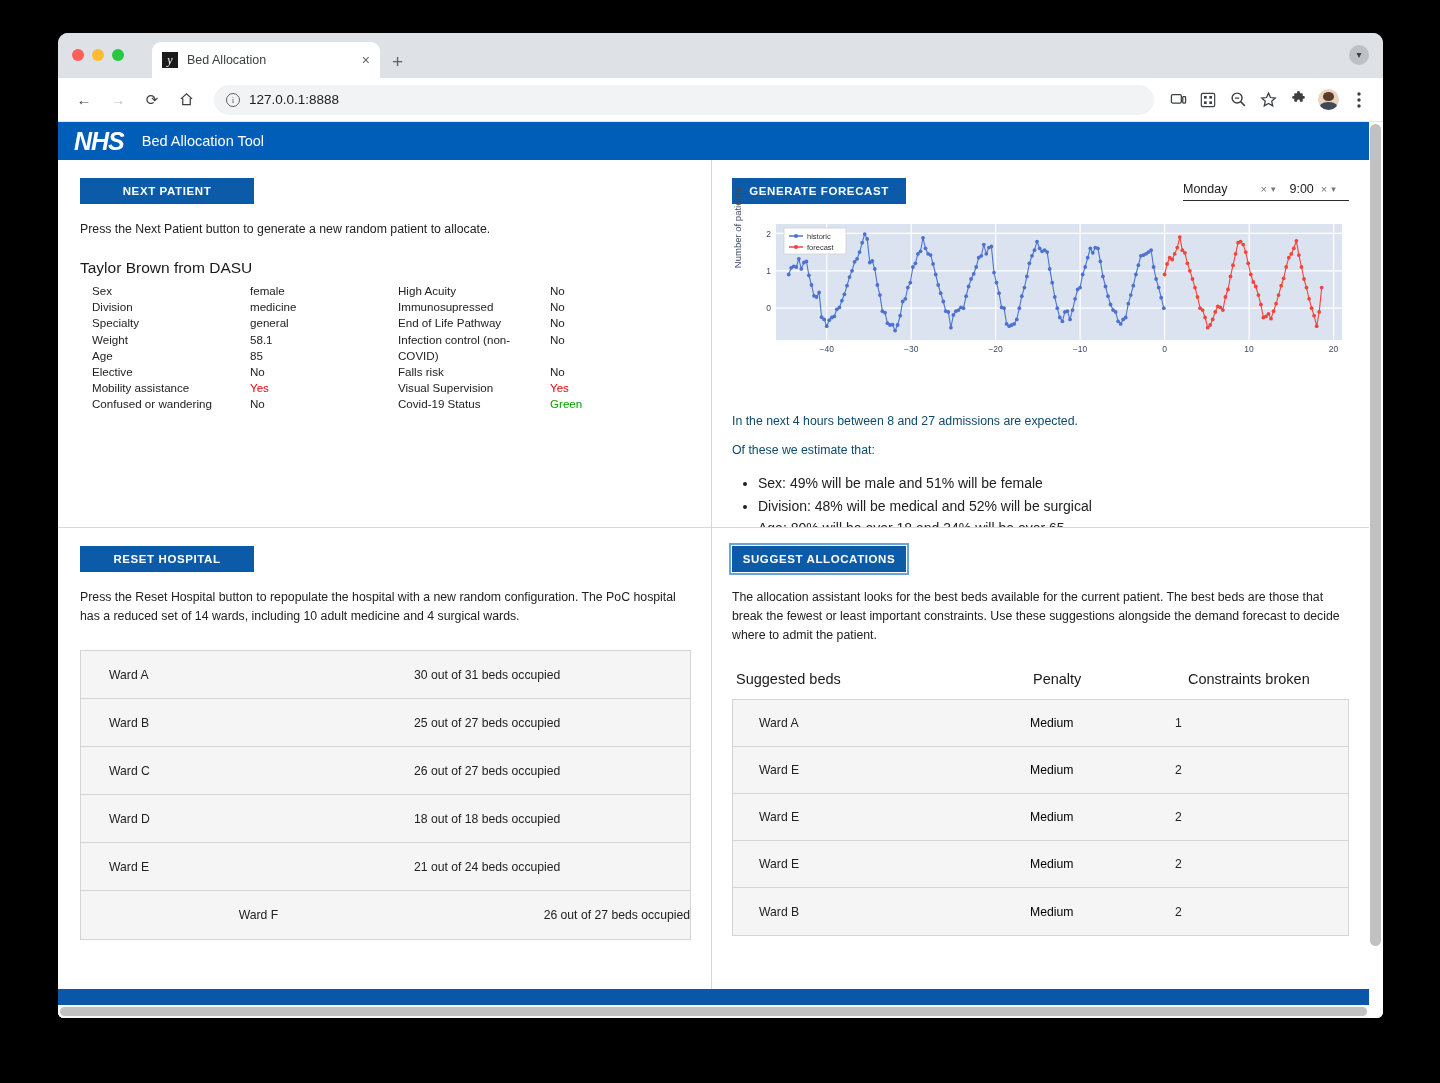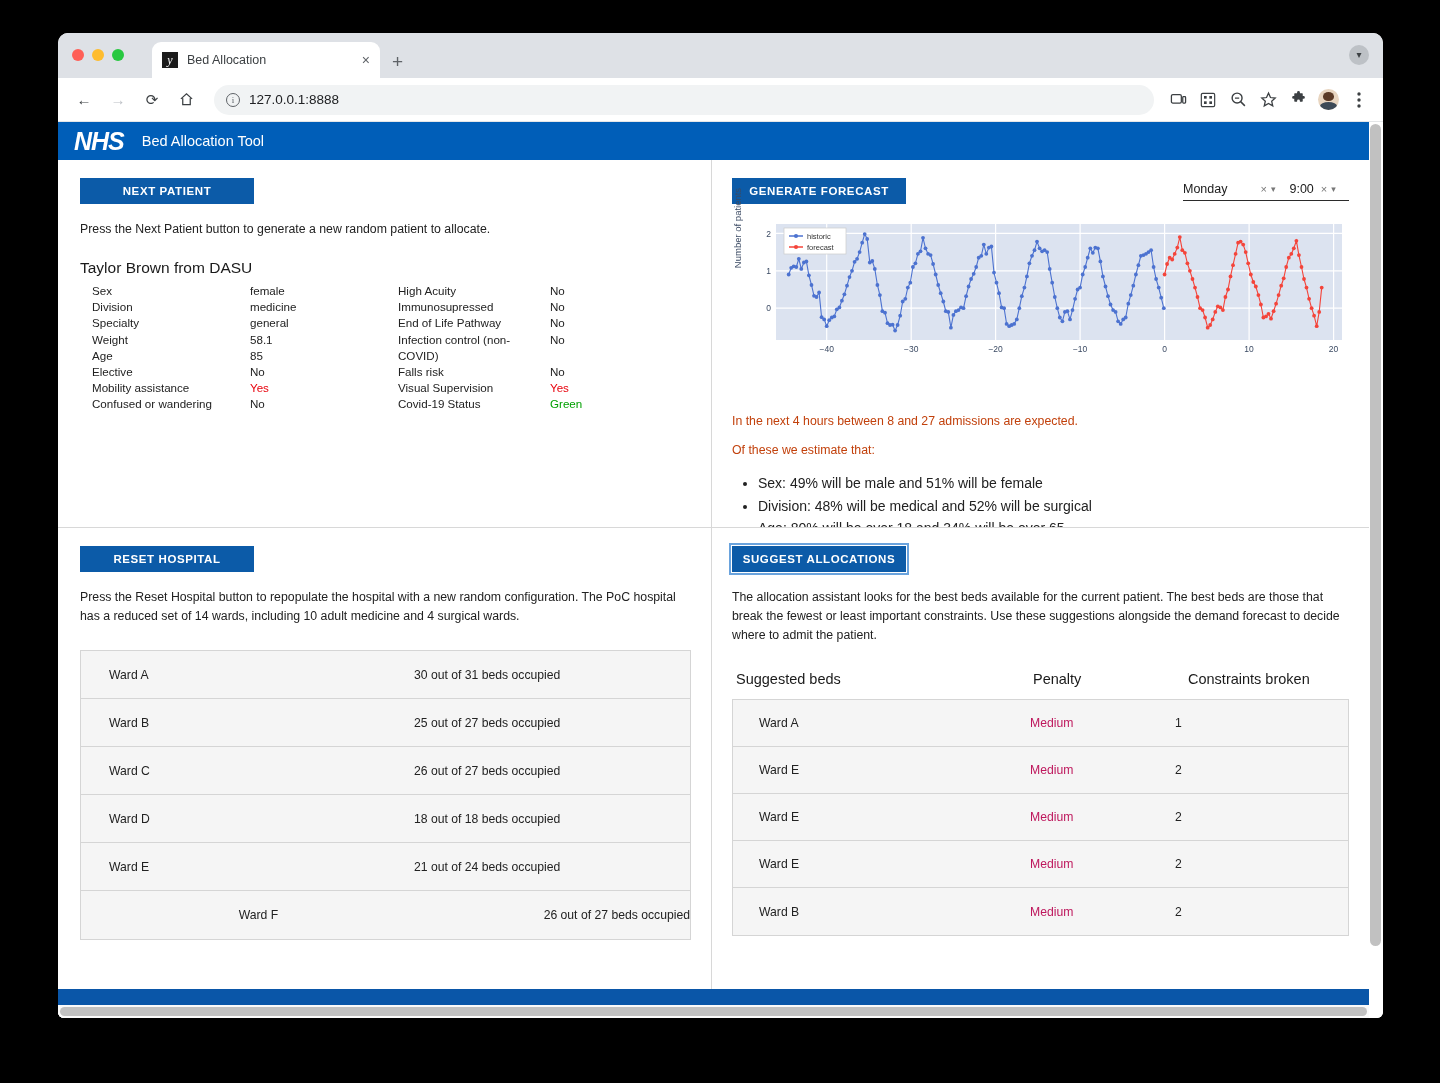--- a/index.html
+++ b/index.html
@@ -234,21 +234,21 @@
     text-align: center;
   }
   .xlabel {
     position: absolute; left: 0; right: 0; bottom: -18px;
     text-align: center;
     font-size: 9.5px; color: #3b4a63;
   }
   .plot-svg { position: absolute; left: 18px; top: 0; }
 
   .forecast-text { margin-top: 34px; }
-  .forecast-text p { font-size: 12.3px; color: #c2410c; margin: 0 0 15px 0; }
+  .forecast-text p { font-size: 12.3px; color: #0c4a6e; margin: 0 0 15px 0; }
   .forecast-text ul { margin: 0; padding-left: 26px; }
   .forecast-text li { font-size: 14px; color: #222; line-height: 1.62; }
 
   
   .ward-list {
     margin-top: 24px;
     border: 1px solid #d5d5d5;
     background: #f5f5f5;
   }
   .ward-row {
@@ -277,21 +277,21 @@
   }
   .sug-row {
     height: 47px;
     display: flex; align-items: center;
     border-bottom: 1px solid #d5d5d5;
     font-size: 12.2px; color: #222;
     padding-left: 26px;
   }
   .sug-row:last-child { border-bottom: none; }
   .sug-row .col-bed { width: 271px; }
-  .sug-row .col-pen { width: 145px; color: #be185d; }
+  .sug-row .col-pen { width: 145px; color: #000000; }
 
   
   .vscroll {
     position: absolute; right: 2px; top: 2px;
     width: 11px; bottom: 2px;
   }
   .vthumb {
     position: absolute; top: 0; left: 0; right: 0;
     height: 822px;
     background: #c1c1c1; border-radius: 6px;

